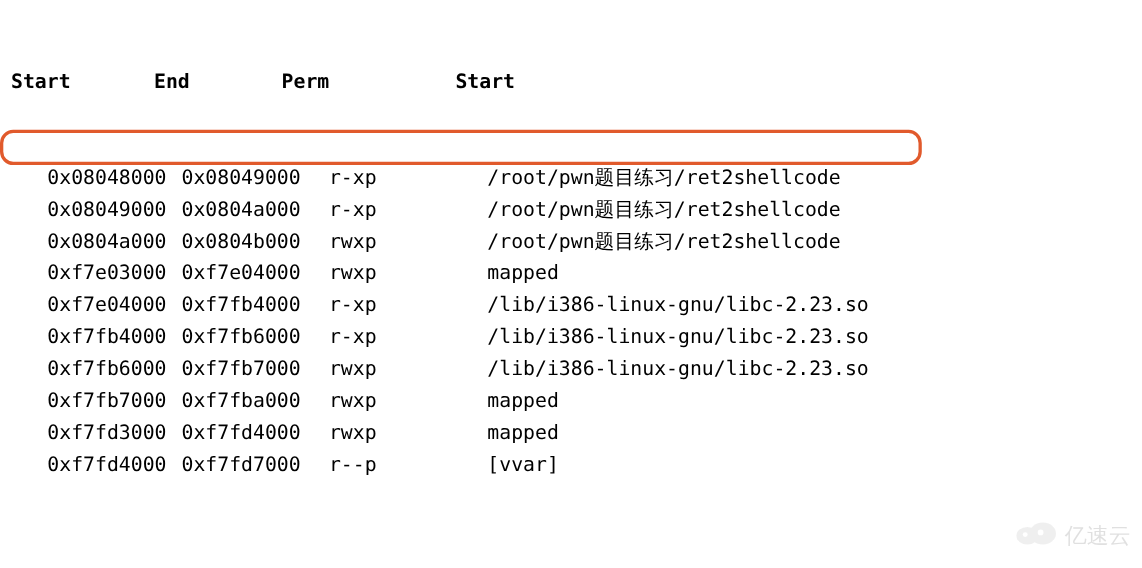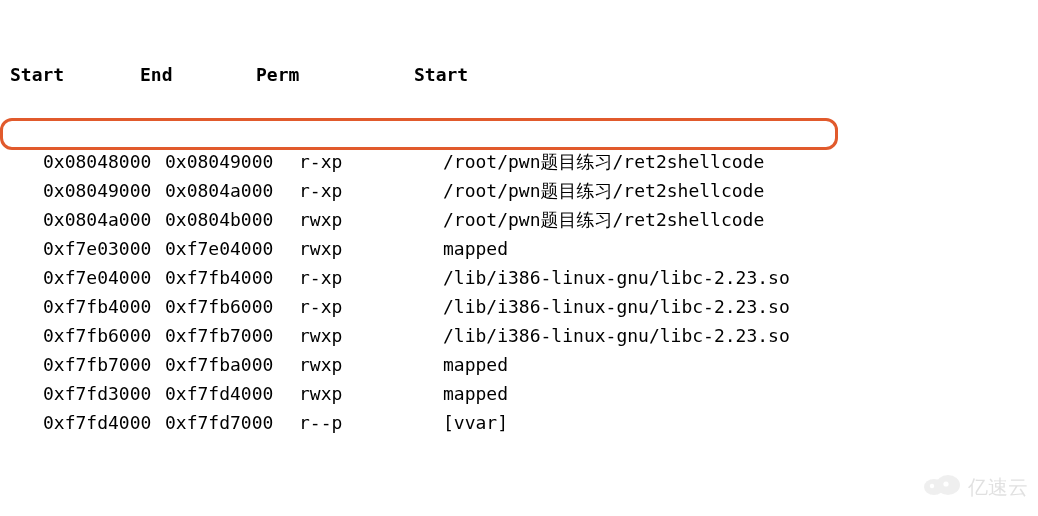--- a/index.html
+++ b/index.html
@@ -47,21 +47,21 @@
     box-sizing: border-box;
   }
   .watermark {
     position: absolute;
     right: 10px;
     bottom: 10px;
     opacity: 0.25;
     display: flex;
     align-items: center;
     gap: 6px;
-    font-family: Liberation Mono, monospace;
+    font-family: Liberation Sans, sans-serif;
     font-size: 20px;
     color: #888;
     pointer-events: none;
   }
   .watermark svg { opacity: 0.9; }
 </style>
 </head>
 <body>
 
 <div class="terminal">

